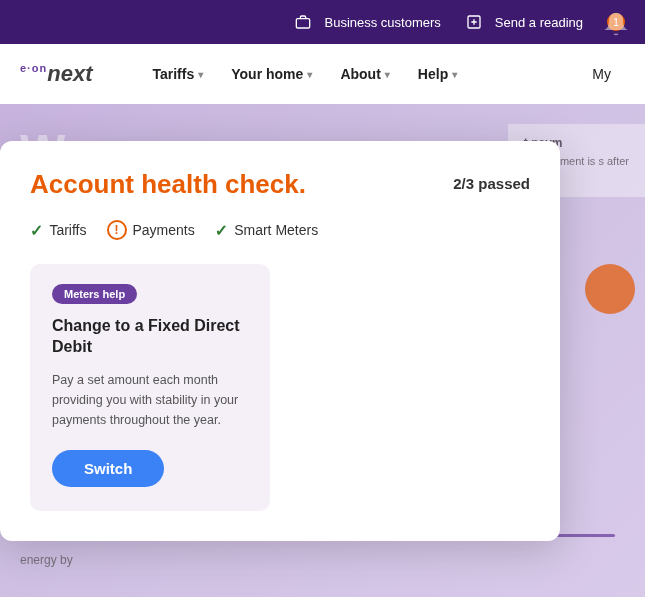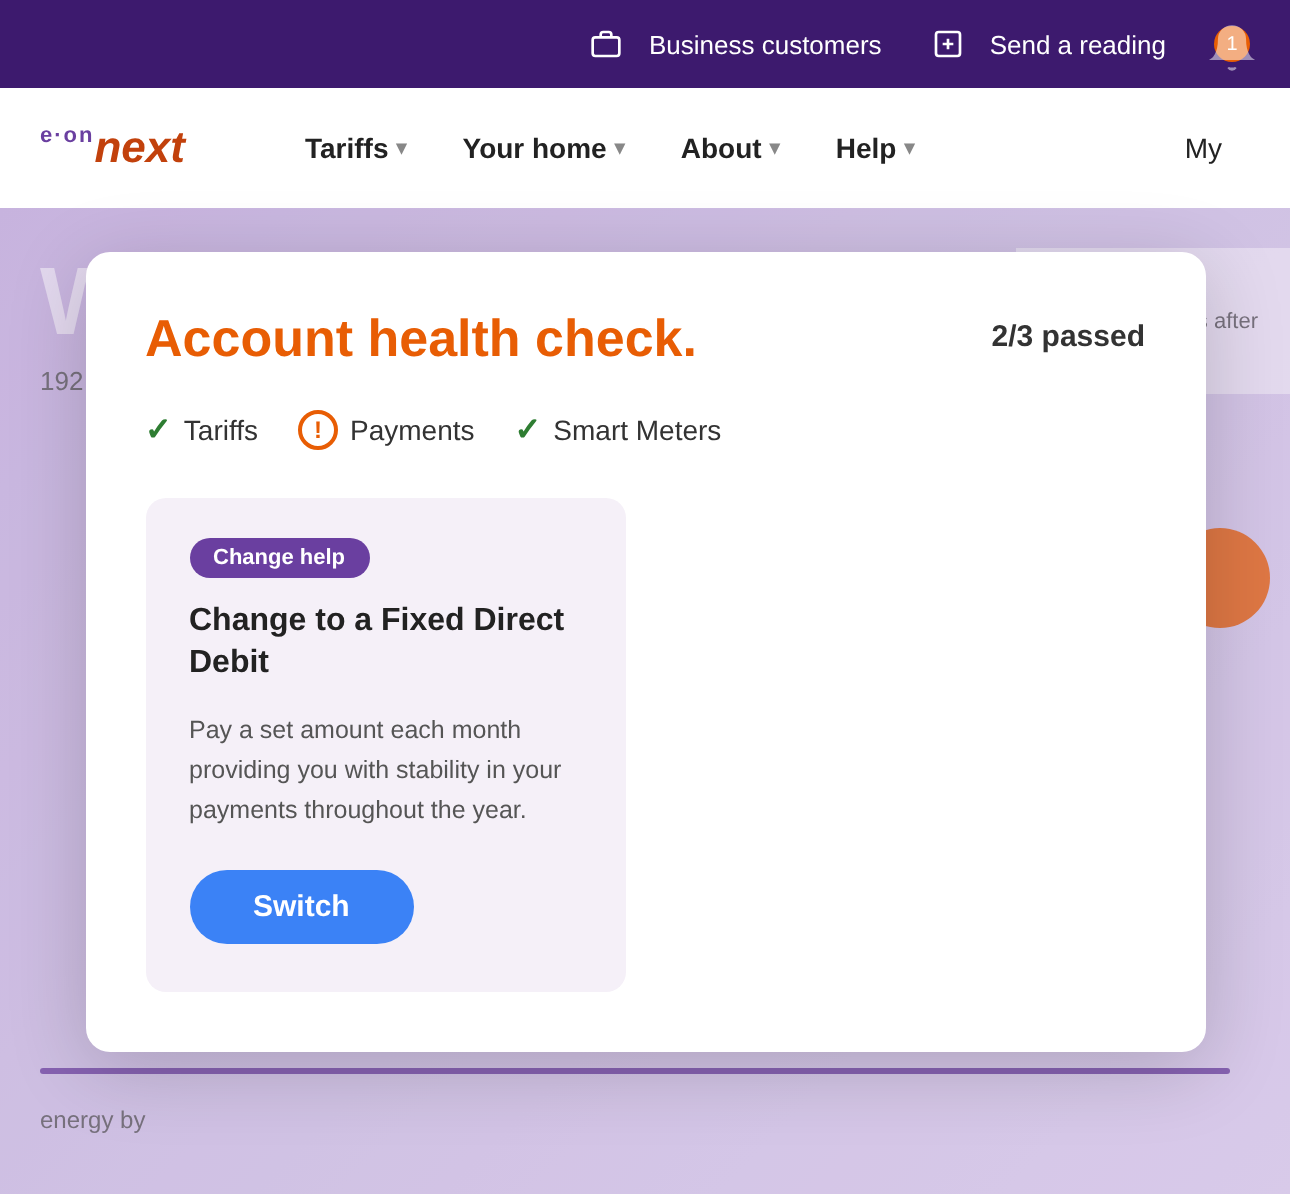--- a/index.html
+++ b/index.html
@@ -71,21 +71,21 @@
     }
     .logo-eon {
       font-size: 11px;
       color: #6a3fa0;
       font-weight: bold;
       letter-spacing: 1px;
     }
     .logo-next {
       font-size: 22px;
       font-weight: 900;
-      color: #c2410c;
+      color: #404040;
       font-style: italic;
     }
     .nav-items {
       display: flex;
       align-items: center;
       gap: 0;
       flex: 1;
     }
     .nav-item {
       display: flex;
@@ -181,22 +181,22 @@
     
     .overlay {
       position: absolute;
       top: 104px;
       left: 0;
       right: 0;
       bottom: 0;
       background: rgba(200, 180, 220, 0.3);
       display: flex;
       align-items: flex-start;
-      justify-content: center;
-      padding-top: 22px;
+      justify-content: flex-start;
+      padding-top: 37px;
     }
 
     
     .modal {
       background: white;
       border-radius: 12px;
       width: 560px;
       max-width: 95%;
       padding: 28px 30px 30px 30px;
       box-shadow: 0 8px 40px rgba(0,0,0,0.18);
@@ -382,19 +382,19 @@
       <div class="check-item">
         <div class="check-warning">!</div>
         <span>Payments</span>
       </div>
       <div class="check-item">
         <span class="check-green">✓</span>
         <span>Smart Meters</span>
       </div>
     </div>
     <div class="card">
-      <div class="card-badge">Change help</div>
+      <div class="card-badge">Meters help</div>
       <div class="card-title">Change to a Fixed Direct Debit</div>
       <div class="card-desc">Pay a set amount each month providing you with stability in your payments throughout the year.</div>
       <button class="switch-btn">Switch</button>
     </div>
   </div>
 </div>
 
 </body></html>

